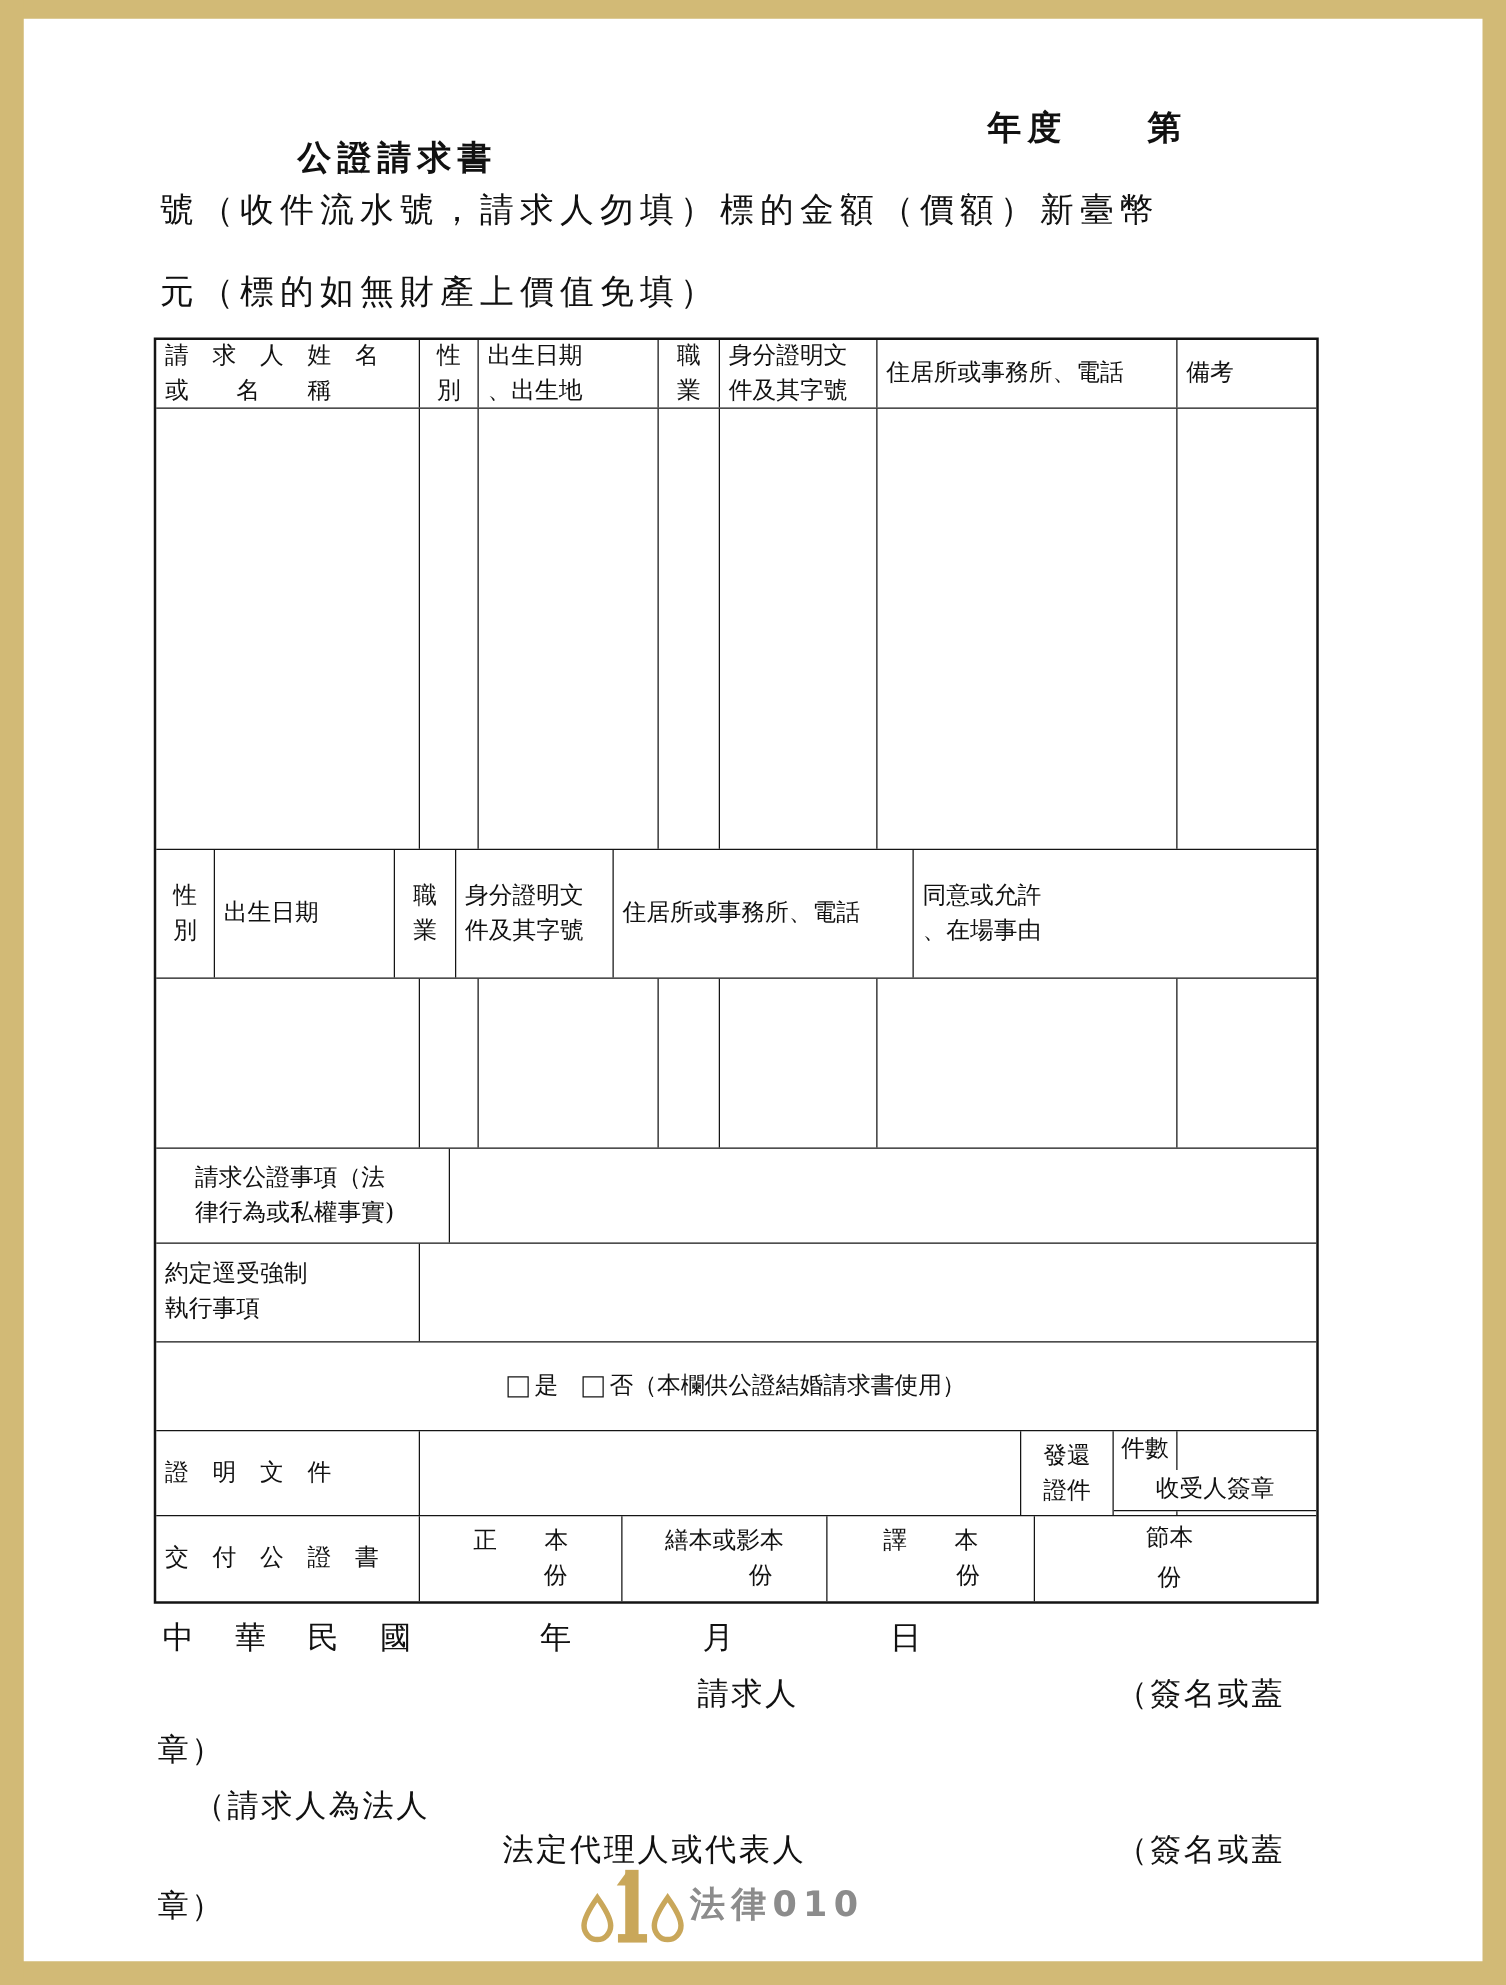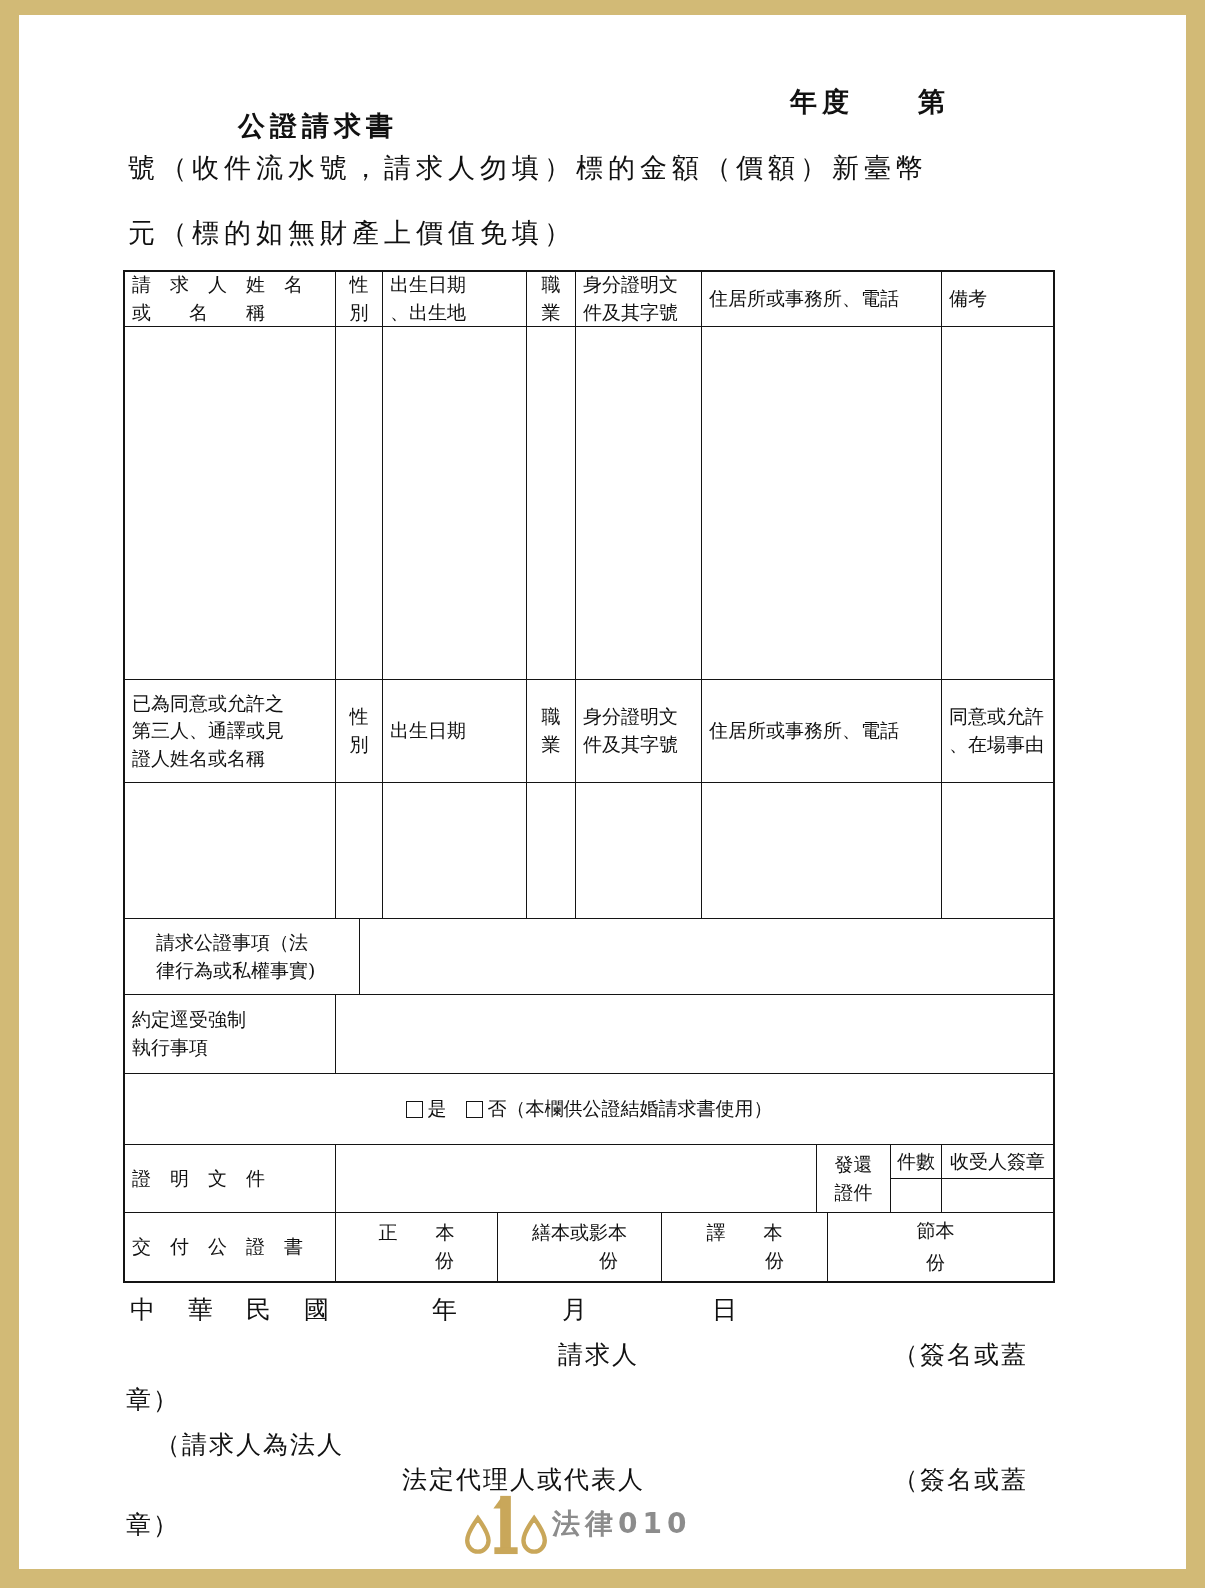--- a/index.html
+++ b/index.html
@@ -51,21 +51,21 @@
 
   .cbx{
     display:inline-block;width:17px;height:17px;
     border:1.6px solid #141414;box-sizing:border-box;
     margin-right:5px;vertical-align:-2px;background:#fff;
   }
   .mil-content{flex-direction:row;align-items:center;white-space:pre;}
 
   .split{display:flex;flex-direction:column;padding:0;}
   .split-row{flex:1;display:flex;}
-  .split-row.hdr{border-bottom:1.5px solid #141414;}
+  .split-row.hdr{border-bottom:1.5px solid #141414;flex-direction:column;}
   .split-cell{
     box-sizing:border-box;display:flex;align-items:center;justify-content:center;
     border-right:1.5px solid #141414;padding:2px;
   }
   .split-cell.lastc{border-right:none;flex:1;}
 
   .copies-label{text-align:center;white-space:pre;}
   .copies-unit{text-align:right;padding-right:36px;white-space:pre;}
   .excerpt-cell{flex-direction:column;align-items:center;justify-content:space-between;
     padding-left:32px;padding-right:42px;white-space:pre;}
@@ -118,23 +118,20 @@
       <div class="td w1"></div>
       <div class="td w2"></div>
       <div class="td w3"></div>
       <div class="td w4"></div>
       <div class="td w5"></div>
       <div class="td w6"></div>
       <div class="td lastc"></div>
     </div>
 
     <div class="trow" style="height:103px;">
-      <div class="td w1">已為同意或允許之
-第三人、通譯或見
-證人姓名或名稱</div>
       <div class="td w2 center">性
 別</div>
       <div class="td w3">出生日期</div>
       <div class="td w4 center">職
 業</div>
       <div class="td w5">身分證明文
 件及其字號</div>
       <div class="td w6">住居所或事務所、電話</div>
       <div class="td lastc">同意或允許
 、在場事由</div>

